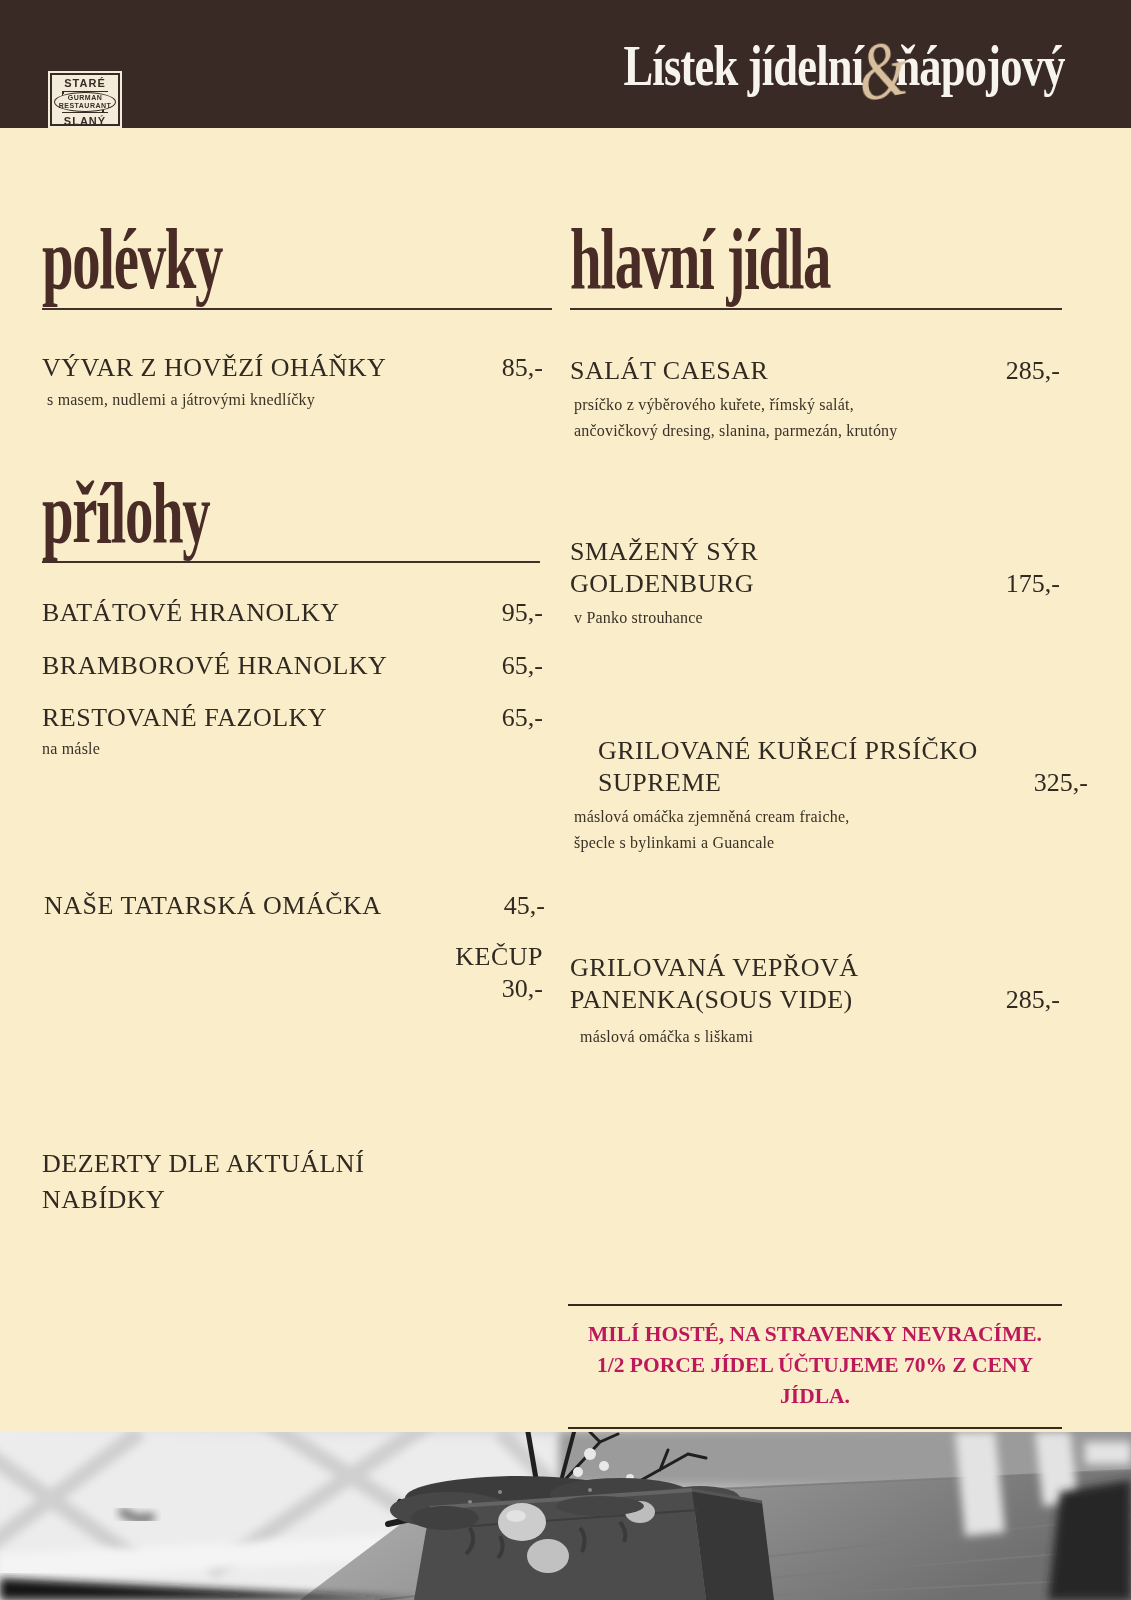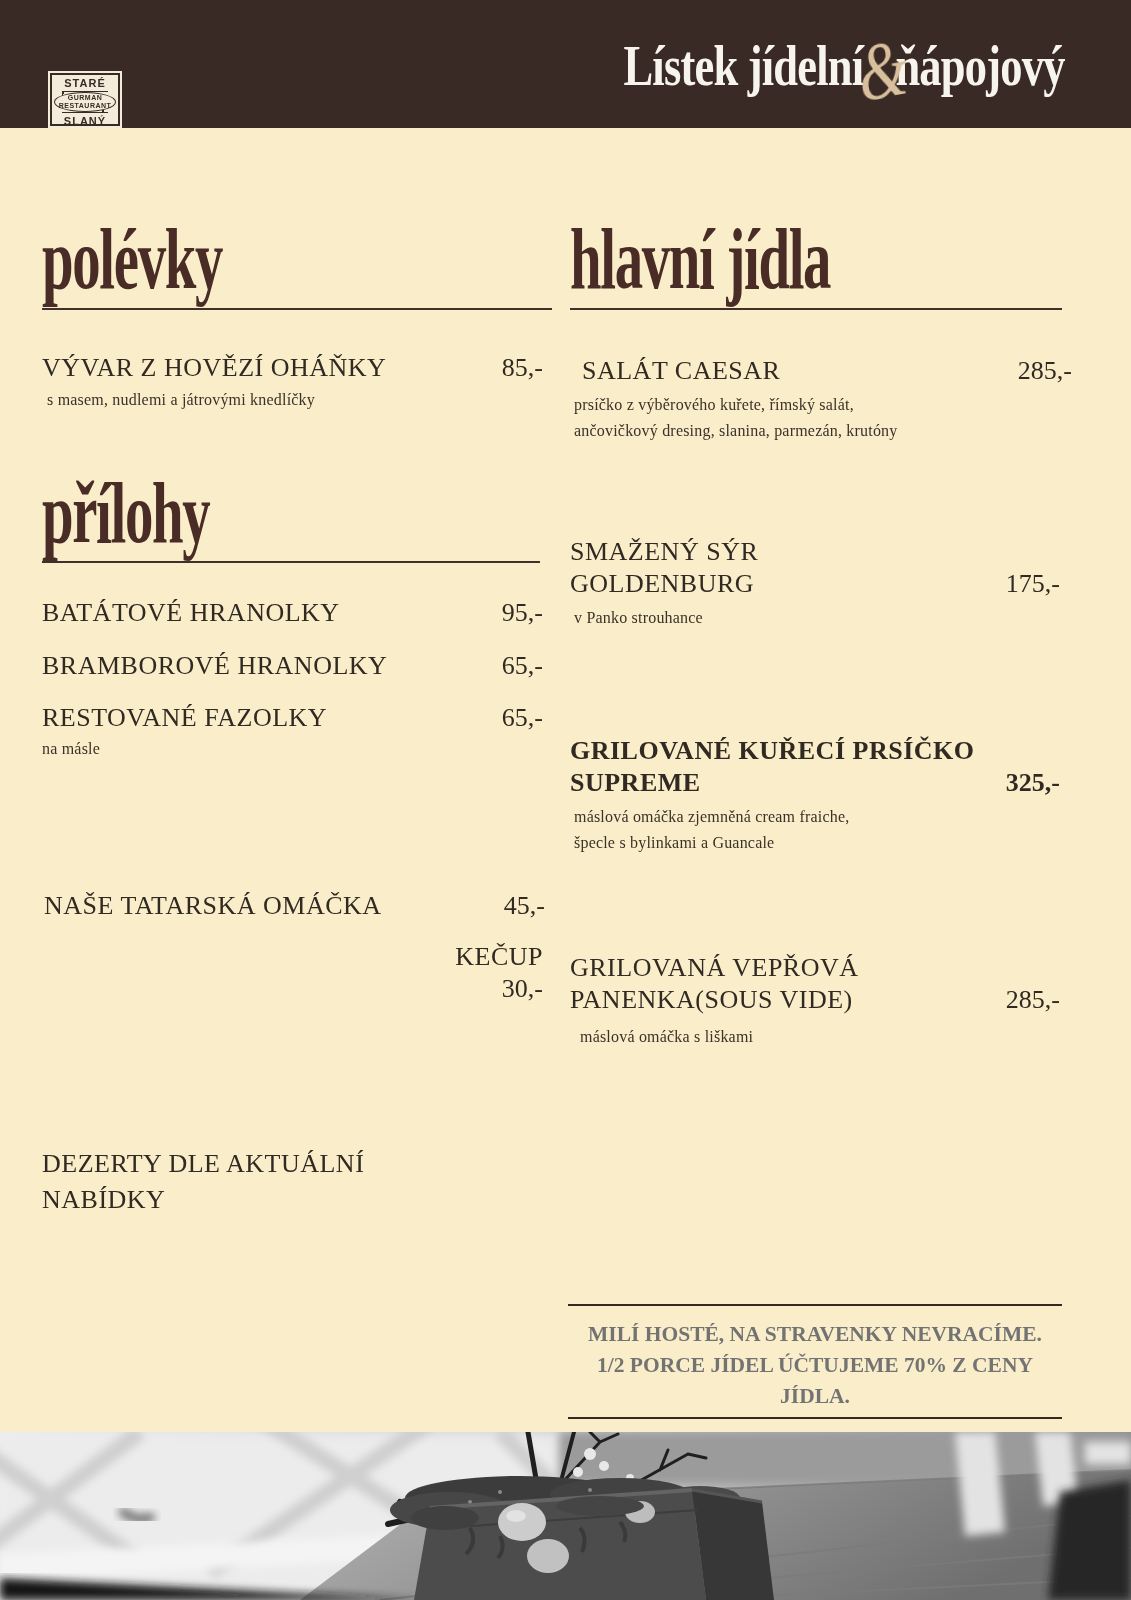--- a/index.html
+++ b/index.html
@@ -81,22 +81,22 @@
   }
   .plain-note{
     position:absolute;color:#312a22;font-size:26px;line-height:36px;letter-spacing:0.5px;
     white-space:pre-line;
   }
 
   
   .notice{
     position:absolute;left:568px;top:1304px;width:494px;
     border-top:2px solid #352a20;border-bottom:2px solid #352a20;
-    padding:13px 0 5px;text-align:center;
-    color:#737373;font-weight:bold;font-size:21.5px;line-height:31px;
+    padding:13px 0 15px;text-align:center;
+    color:#be185d;font-weight:bold;font-size:21.5px;line-height:31px;
   }
 
   
   .photo{position:absolute;left:0;top:1432px;width:1131px;height:168px;overflow:hidden;}
   .photo svg{display:block;}
 </style>
 </head>
 <body>
 
 <div class="page">
@@ -152,35 +152,35 @@
     <div class="item-name">KEČUP</div>
     <div class="item-price">30,-</div>
   </div>
 
   <div class="plain-note" style="left:42px;top:1146px;width:480px;">DEZERTY DLE AKTUÁLNÍ
 NABÍDKY</div>
 
   <div class="big-heading" style="left:570px;top:216px;">hlavní jídla</div>
   <div class="rule" style="left:570px;top:308px;width:492px;"></div>
 
-  <div class="item" style="left:582px;top:355px;width:490px;">
+  <div class="item" style="left:570px;top:355px;width:490px;">
     <div class="item-name">SALÁT CAESAR</div>
     <div class="item-price">285,-</div>
   </div>
   <div class="item-desc" style="left:574px;top:392px;width:470px;">prsíčko z výběrového kuřete, římský salát,
 ančovičkový dresing, slanina, parmezán, krutóny</div>
 
   <div class="item" style="left:570px;top:536px;width:490px;">
     <div class="item-name">SMAŽENÝ SÝR
 GOLDENBURG</div>
     <div class="item-price">175,-</div>
   </div>
   <div class="item-desc" style="left:574px;top:605px;width:470px;">v Panko strouhance</div>
 
-  <div class="item" style="left:570px;top:735px;width:490px;font-weight:bold;">
+  <div class="item" style="left:598px;top:735px;width:490px;">
     <div class="item-name">GRILOVANÉ KUŘECÍ PRSÍČKO
 SUPREME</div>
     <div class="item-price">325,-</div>
   </div>
   <div class="item-desc" style="left:574px;top:804px;width:470px;">máslová omáčka zjemněná cream fraiche,
 špecle s bylinkami a Guancale</div>
 
   <div class="item" style="left:570px;top:952px;width:490px;">
     <div class="item-name">GRILOVANÁ VEPŘOVÁ
 PANENKA(SOUS VIDE)</div>

